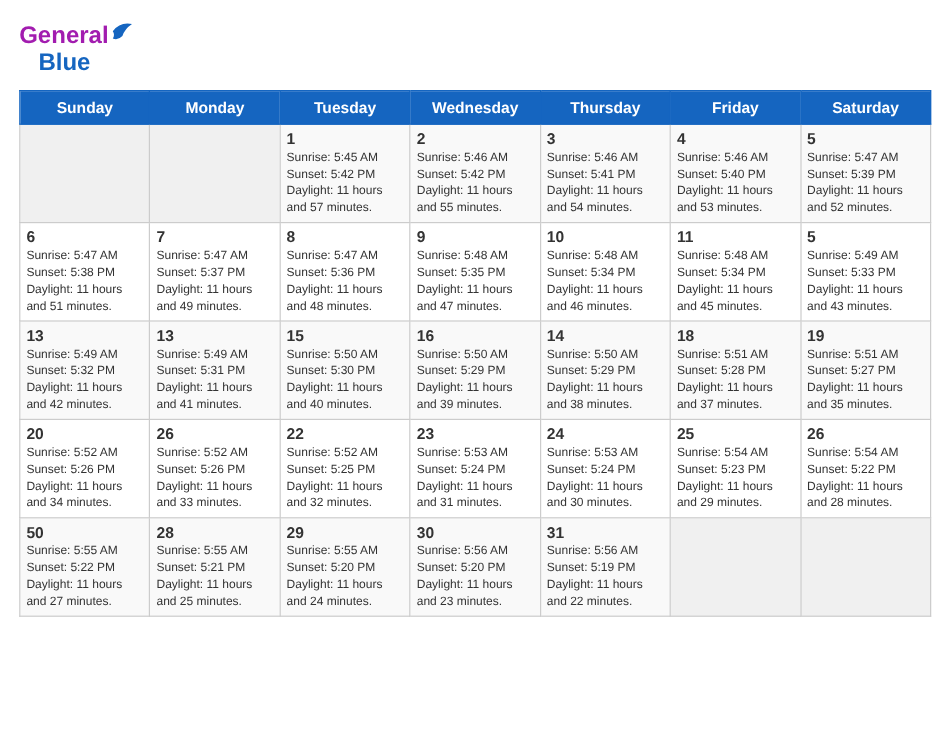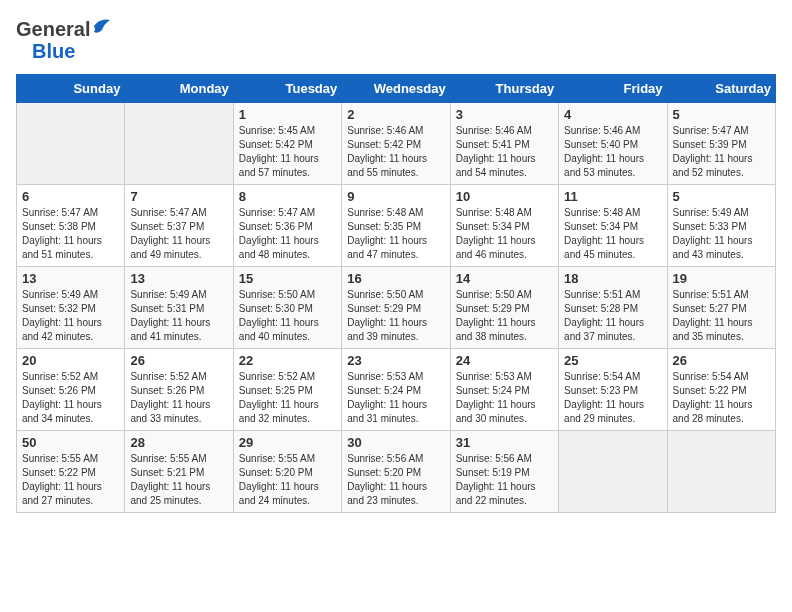--- a/index.html
+++ b/index.html
@@ -18,21 +18,21 @@
     }
     .logo {
       display: flex;
       align-items: center;
     }
     .logo-text {
       font-size: 20px;
       font-weight: bold;
       line-height: 1.1;
     }
-    .logo-text .general { color: #404040; text-align: center; }
+    .logo-text .general { color: #a21caf; text-align: center; }
     .logo-text .blue { color: #1565c0; }
     .logo-icon {
       width: 20px;
       height: 20px;
       margin-left: 2px;
     }
     .title-block {
       text-align: right;
     }
     .title-block h1 {
@@ -48,21 +48,21 @@
     }
     table {
       width: 100%;
       border-collapse: collapse;
       font-size: 11px;
     }
     thead tr th {
       background-color: #1565c0;
       color: #fff;
       padding: 6px 4px;
-      text-align: right;
+      text-align: center;
       font-size: 13px;
       font-weight: bold;
       border: 1px solid #1565c0;
     }
     tbody tr td {
       border: 1px solid #ccc;
       padding: 4px 5px;
       vertical-align: top;
       min-height: 70px;
       height: 80px;

